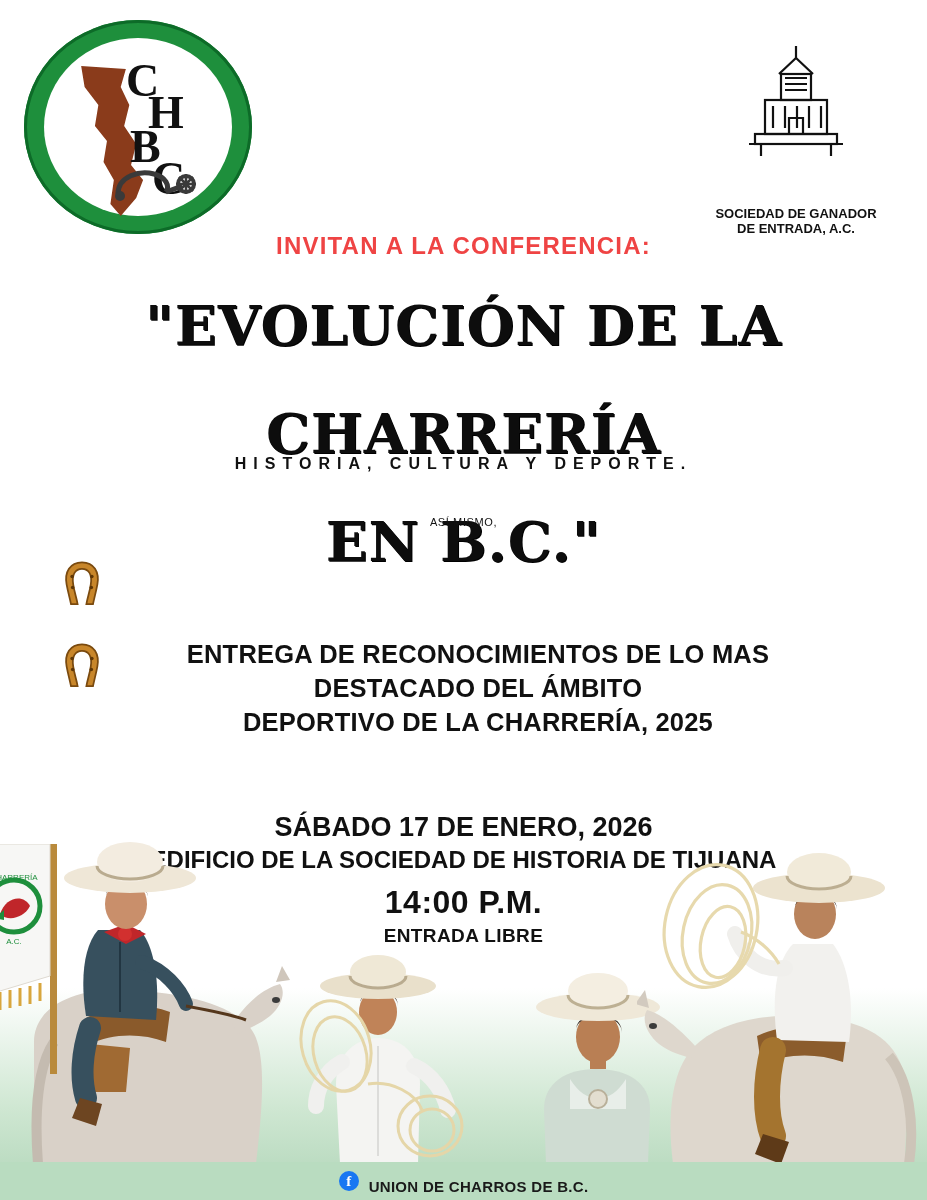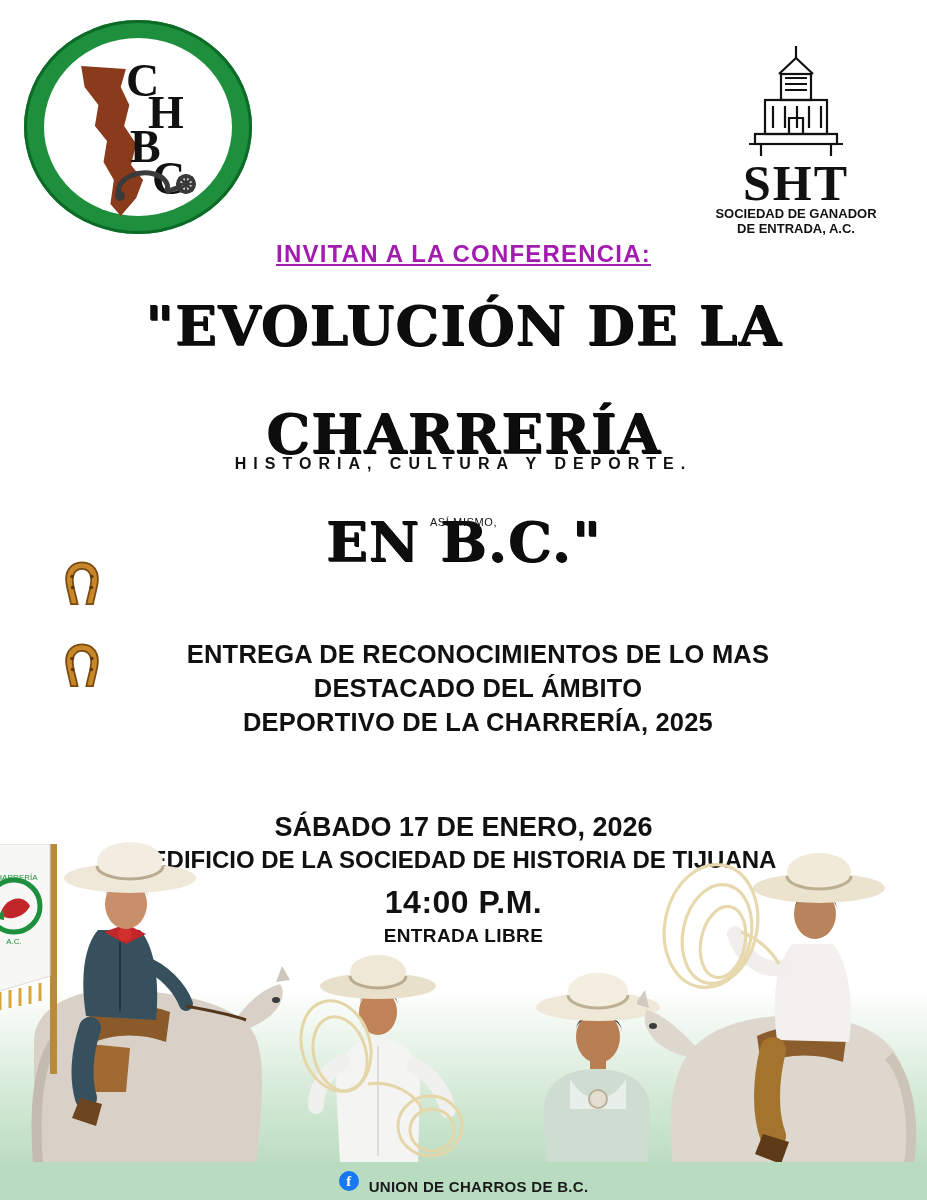--- a/index.html
+++ b/index.html
@@ -124,28 +124,27 @@
     font-family: "Liberation Sans", sans-serif;
     font-size: 13px;
     font-weight: bold;
     line-height: 15px;
     color: #111;
   }
 
   
   .invite-line {
     position: absolute;
-    top: 240px;
+    top: 232px;
     left: 0; right: 0;
     text-align: center;
     font-size: 24px;
     font-weight: bold;
     letter-spacing: 1.2px;
-    color: #a21caf;
-    text-decoration: underline;
+    color: #ef4444;
   }
   .title-main {
     position: absolute;
     top: 272px;
     left: 0; right: 0;
     text-align: center;
     font-family: "DejaVu Serif", serif;
     font-weight: bold;
     font-size: 55px;
     line-height: 108px;
@@ -340,21 +339,20 @@
         <path d="M44,34 h22 M44,40 h22 M44,46 h22"></path>
         <rect x="24" y="56" width="62" height="34"></rect>
         <path d="M32,62 v22 M44,62 v22 M56,62 v22 M68,62 v22 M80,62 v22"></path>
         <rect x="14" y="90" width="82" height="10"></rect>
         <path d="M8,100 h94"></path>
         <path d="M20,100 v12 M90,100 v12"></path>
         <path d="M48,74 h14 v16 h-14 z"></path>
       </g>
     </svg>
   </div>
-  <div class="sht-letters">SHT</div>
   <div class="sht-sub">
     <div>SOCIEDAD DE GANADOR</div>
     <div>DE ENTRADA, A.C.</div>
   </div>
 </div>
 
 <div class="invite-line">INVITAN A LA CONFERENCIA:</div>
 
 <div class="title-main">
   <span class="l1">"EVOLUCIÓN DE LA CHARRERÍA</span>

